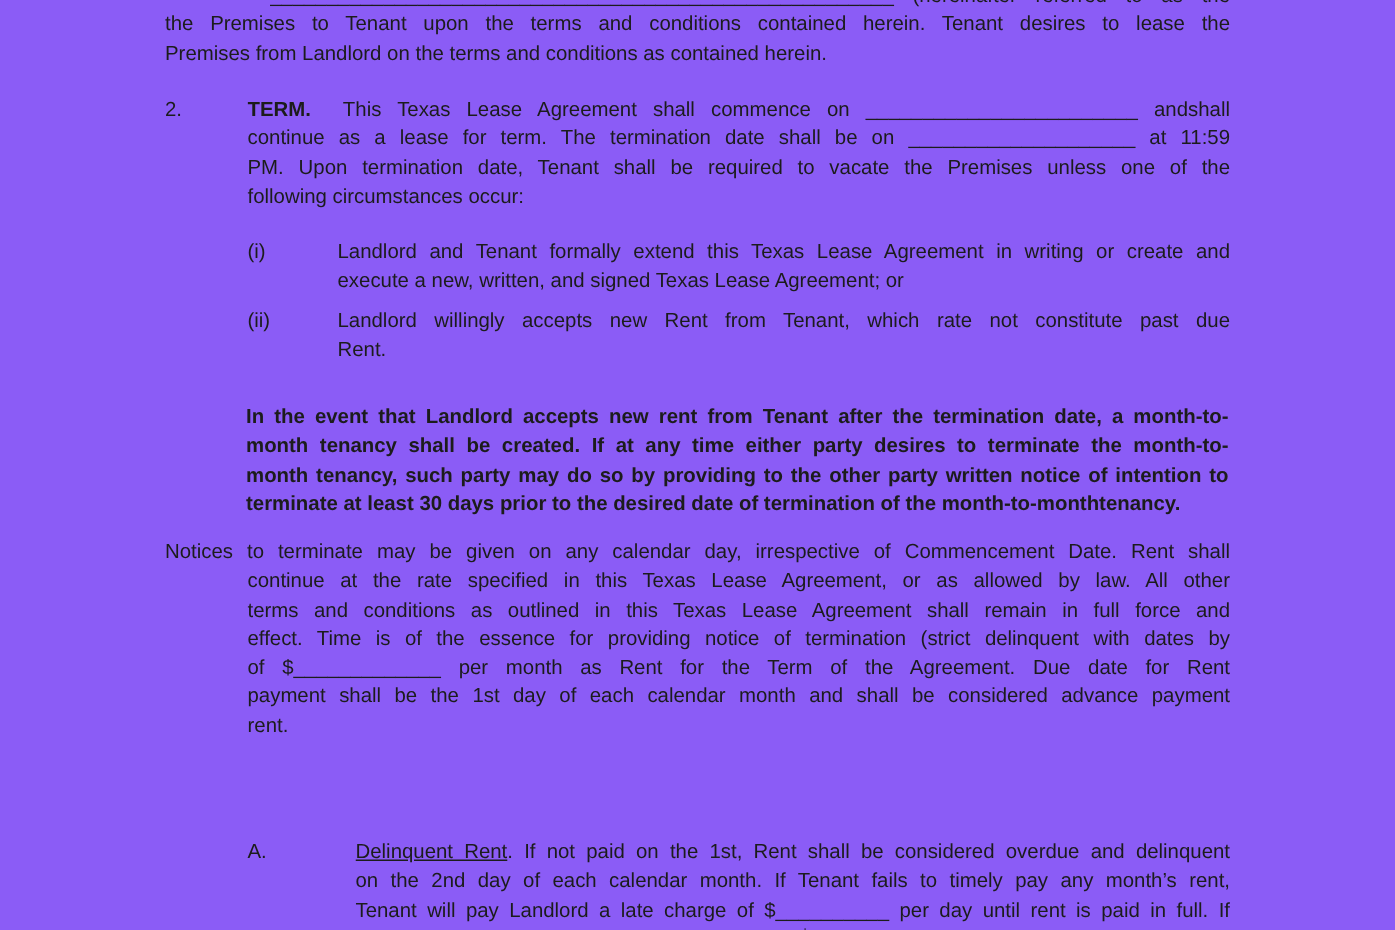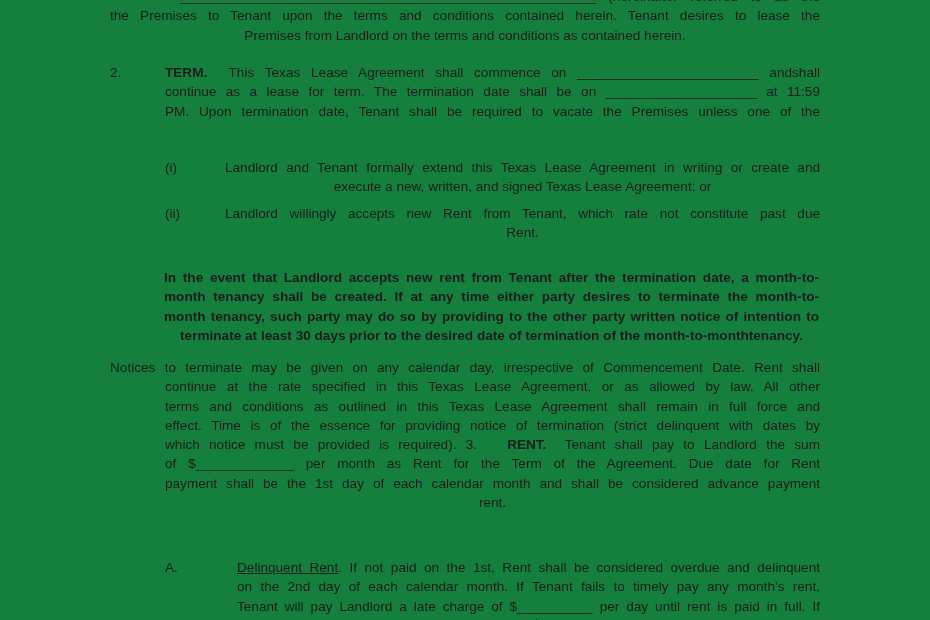--- a/index.html
+++ b/index.html
@@ -1,27 +1,27 @@
 <!DOCTYPE html>
 <html><head>
 <meta charset="utf-8">
 <style>
   html,body { margin:0; padding:0; background:#ffffff; }
   .page {
     position:relative;
     width:930px; height:620px;
     overflow:hidden;
-    background:#15803d;
+    background:#8b5cf6;
     color:#1c1c1c;
     font-family:"Liberation Sans", sans-serif;
     font-size:13.6px;
     line-height:19.3px;
   }
   .para { position:absolute; }
-  .ln { height:19.3px; overflow:hidden; white-space:nowrap; text-align:center; }
+  .ln { height:19.3px; overflow:hidden; white-space:nowrap; text-align:left; }
   .ln.j { white-space:normal; text-align:justify; }
   .ln.j::after { content:""; display:inline-block; width:100%; height:0; }
   .b   { font-weight:bold; }
   .u   { text-decoration:underline; }
   .sup { vertical-align:super; font-size:8px; line-height:0; }
   .tab { display:inline-block; height:1px; }
   .marker { position:absolute; top:0; }
 
   
   .p-intro   { top:-13px; left:110px; width:710px; }
@@ -52,20 +52,21 @@
   <div class="para p-intro">
       <div class="ln j"><span>_______________________________________________________</span><span> (hereinafter referred to as the “Property”). Landlord desires to lease</span></div>
       <div class="ln j"><span>the Premises to Tenant upon the terms and conditions contained herein. Tenant desires to lease the</span></div>
       <div class="ln"><span>Premises from Landlord on the terms and conditions as contained herein.</span></div>
     </div>
   <div class="para p-term">
       <span class="marker">2.</span>
       <div class="ln j"><span class="b">TERM.</span><span>&nbsp; This Texas Lease Agreement shall commence on </span><span>________________________</span><span> andshall</span></div>
       <div class="ln j"><span>continue as a lease for term. The termination date shall be on </span><span>____________________</span><span> at 11:59</span></div>
       <div class="ln j"><span>PM. Upon termination date, Tenant shall be required to vacate the Premises unless one of the</span></div>
+      <div class="ln"><span>following circumstances occur:</span></div>
     </div>
   <div class="para p-item-i">
       <span class="marker">(i)</span>
       <div class="ln j"><span>Landlord and Tenant formally extend this Texas Lease Agreement in writing or create and</span></div>
       <div class="ln"><span>execute a new, written, and signed Texas Lease Agreement; or</span></div>
     </div>
   <div class="para p-item-ii">
       <span class="marker">(ii)</span>
       <div class="ln j"><span>Landlord willingly accepts new Rent from Tenant, which rate not constitute past due</span></div>
       <div class="ln"><span>Rent.</span></div>
@@ -74,21 +75,20 @@
       <div class="ln j"><span>In the event that Landlord accepts new rent from Tenant after the termination date, a month-to-</span></div>
       <div class="ln j"><span>month tenancy shall be created. If at any time either party desires to terminate the month-to-</span></div>
       <div class="ln j"><span>month tenancy, such party may do so by providing to the other party written notice of intention to</span></div>
       <div class="ln"><span>terminate at least 30 days prior to the desired date of termination of the month-to-monthtenancy.</span></div>
     </div>
   <div class="para p-notices">
       <div class="ln j"><span>Notices to terminate may be given on any calendar day, irrespective of Commencement Date. Rent shall</span></div>
       <div class="ln j"><span>continue at the rate specified in this Texas Lease Agreement, or as allowed by law. All other</span></div>
       <div class="ln j"><span>terms and conditions as outlined in this Texas Lease Agreement shall remain in full force and</span></div>
       <div class="ln j"><span>effect. Time is of the essence for providing notice of termination (strict delinquent with dates by</span></div>
-      <div class="ln j"><span>which notice must be provided is required). 3.</span><span class="tab" style="width: 30px;"></span><span class="b">RENT.</span><span>&nbsp; Tenant shall pay to Landlord the sum</span></div>
       <div class="ln j"><span>of $</span><span>_____________</span><span> per month as Rent for the Term of the Agreement. Due date for Rent</span></div>
       <div class="ln j"><span>payment shall be the 1st day of each calendar month and shall be considered advance payment</span></div>
       <div class="ln"><span>rent.</span></div>
     </div>
   <div class="para p-delinq">
       <span class="marker">A.</span>
       <div class="ln j"><span class="u">Delinquent Rent</span><span>. If not paid on the 1st, Rent shall be considered overdue and delinquent</span></div>
       <div class="ln j"><span>on the 2nd day of each calendar month. If Tenant fails to timely pay any month’s rent,</span></div>
       <div class="ln j"><span>Tenant will pay Landlord a late charge of $</span><span>__________</span><span> per day until rent is paid in full. If</span></div>
       <div class="ln j"><span>Landlord </span><span class="b">receives</span><span> the monthly rent by the 3</span><span class="sup">rd</span><span> day of the month, Landlord will waive the</span></div>

